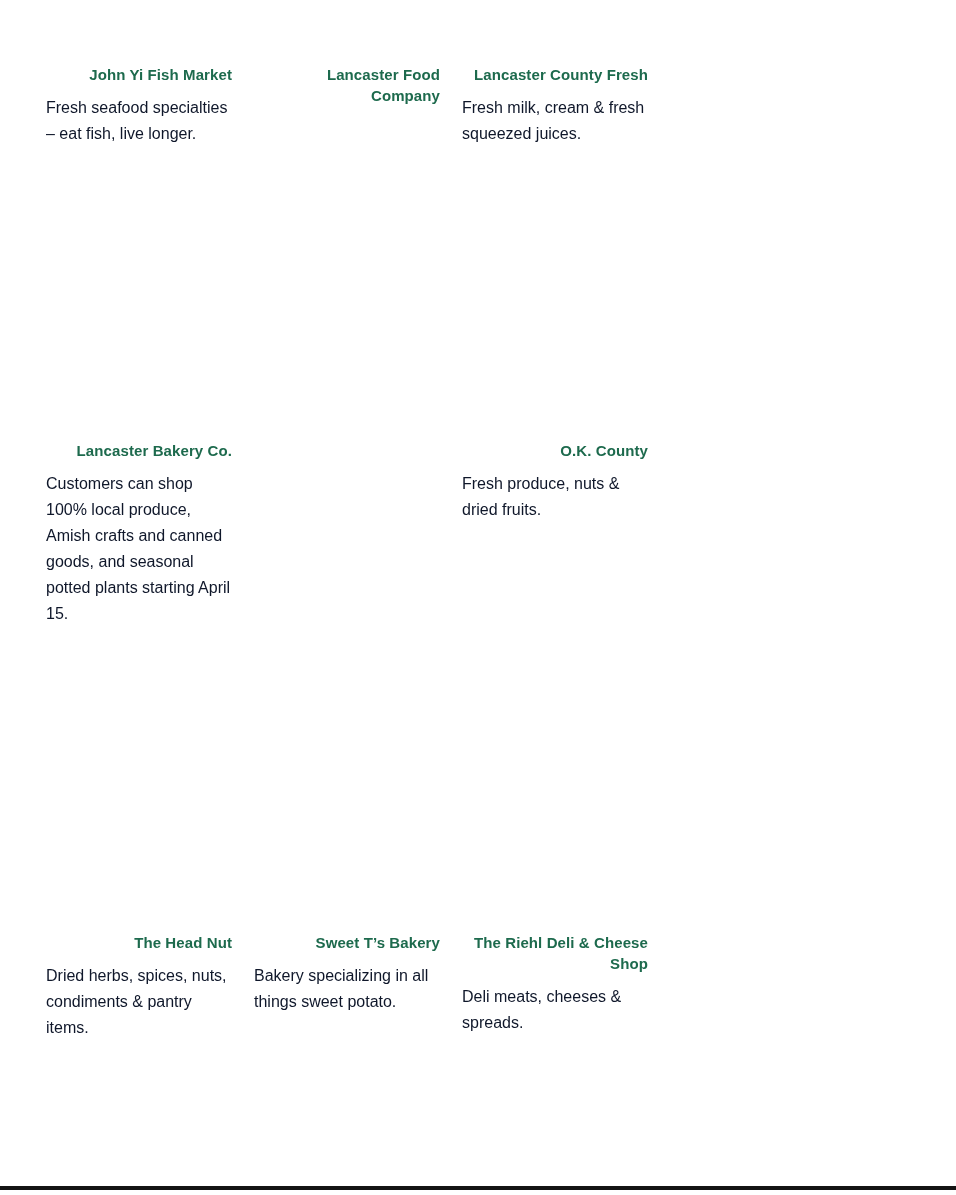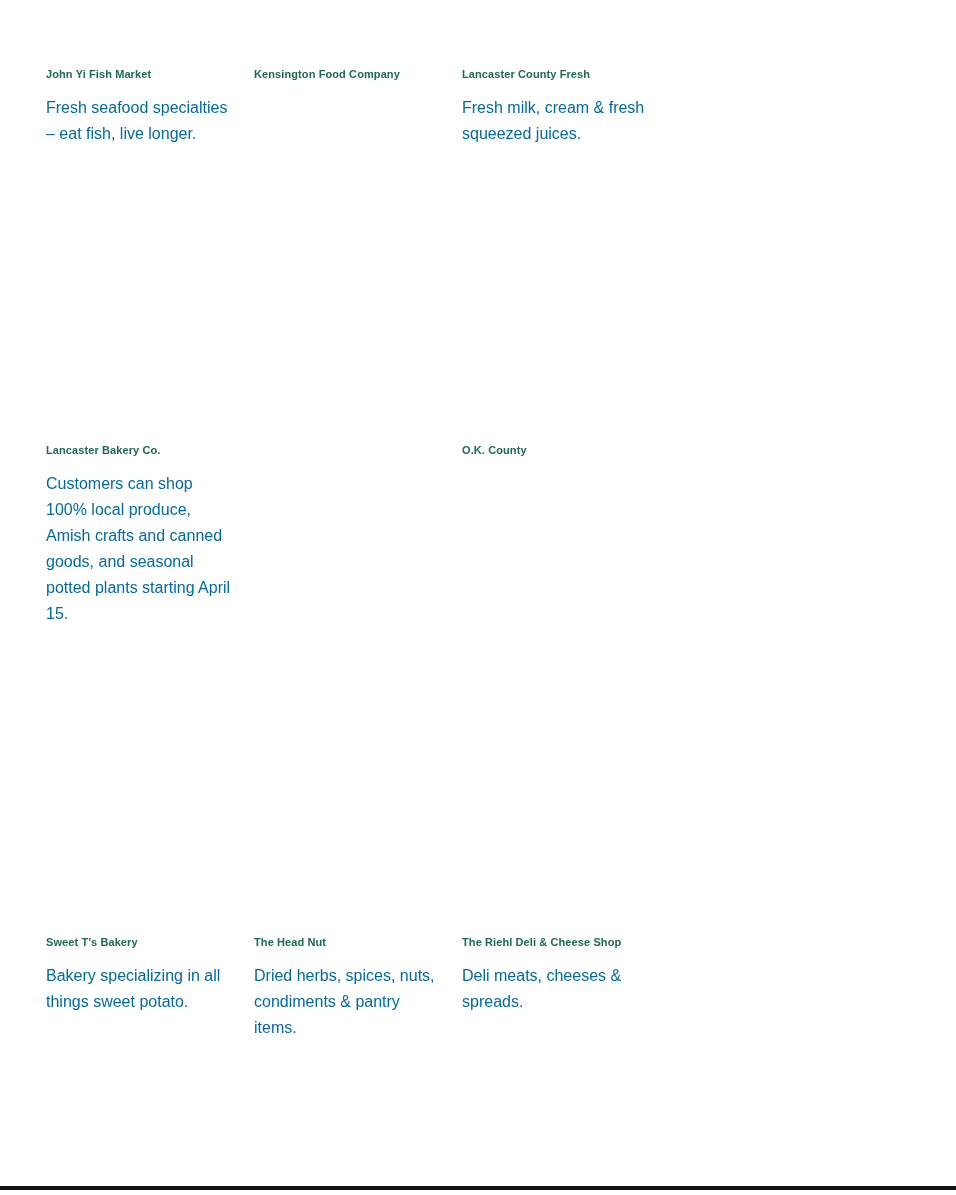--- a/index.html
+++ b/index.html
@@ -38,33 +38,34 @@
   .vendor-row.row-3 { height: 186px; padding-top: 0; }
 
   .vendor-card {
     width: 186px;
     flex: 0 0 186px;
     box-sizing: border-box;
   }
 
   .vendor-name {
     margin: 0 0 10px 0;
-    font-size: 11px;
+    font-size: 15px;
     line-height: 21px;
     font-weight: bold;
     color: #1d6a4d;
     letter-spacing: 0.1px;
+    text-align: right;
   }
 
   .vendor-desc {
     margin: 0;
     font-size: 16px;
     line-height: 26px;
     font-weight: normal;
-    color: #0369a1;
+    color: #0f172a;
   }
 
   .page-rule {
     position: absolute;
     left: 0;
     top: 1186px;
     width: 956px;
     height: 4px;
     background: #141414;
   }
@@ -78,50 +79,51 @@
 <body>
 
 <div class="vendor-directory">
 
   <div class="vendor-row row-1">
     <div class="vendor-card">
       <h3 class="vendor-name">John Yi Fish Market</h3>
       <p class="vendor-desc">Fresh seafood specialties – eat fish, live longer.</p>
     </div>
     <div class="vendor-card">
-      <h3 class="vendor-name">Kensington Food Company</h3>
+      <h3 class="vendor-name">Lancaster Food Company</h3>
     </div>
     <div class="vendor-card">
       <h3 class="vendor-name">Lancaster County Fresh</h3>
       <p class="vendor-desc">Fresh milk, cream &amp; fresh squeezed juices.</p>
     </div>
     <div class="spacer-cell"></div>
   </div>
 
   <div class="vendor-row row-2">
     <div class="vendor-card">
       <h3 class="vendor-name">Lancaster Bakery Co.</h3>
       <p class="vendor-desc">Customers can shop 100% local produce, Amish crafts and canned goods, and seasonal potted plants starting April 15.</p>
     </div>
     <div class="vendor-card">
     </div>
     <div class="vendor-card">
       <h3 class="vendor-name">O.K. County</h3>
+      <p class="vendor-desc">Fresh produce, nuts &amp; dried fruits.</p>
     </div>
     <div class="spacer-cell"></div>
   </div>
 
   <div class="vendor-row row-3">
     <div class="vendor-card">
+      <h3 class="vendor-name">The Head Nut</h3>
+      <p class="vendor-desc">Dried herbs, spices, nuts, condiments &amp; pantry items.</p>
+    </div>
+    <div class="vendor-card">
       <h3 class="vendor-name">Sweet T’s Bakery</h3>
       <p class="vendor-desc">Bakery specializing in all things sweet potato.</p>
-    </div>
-    <div class="vendor-card">
-      <h3 class="vendor-name">The Head Nut</h3>
-      <p class="vendor-desc">Dried herbs, spices, nuts, condiments &amp; pantry items.</p>
     </div>
     <div class="vendor-card">
       <h3 class="vendor-name">The Riehl Deli &amp; Cheese Shop</h3>
       <p class="vendor-desc">Deli meats, cheeses &amp; spreads.</p>
     </div>
     <div class="spacer-cell"></div>
   </div>
 
 </div>
 

